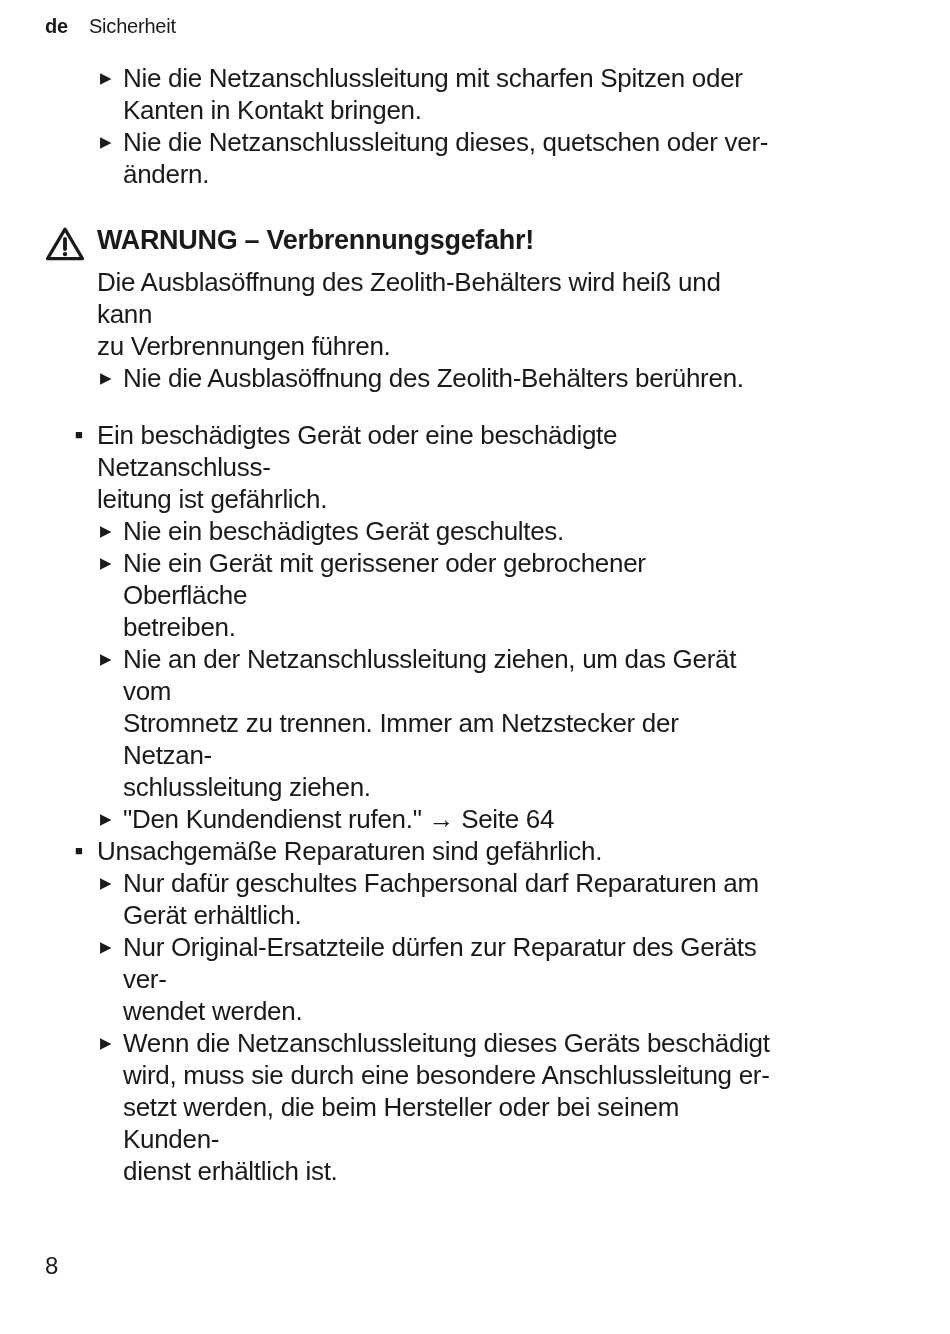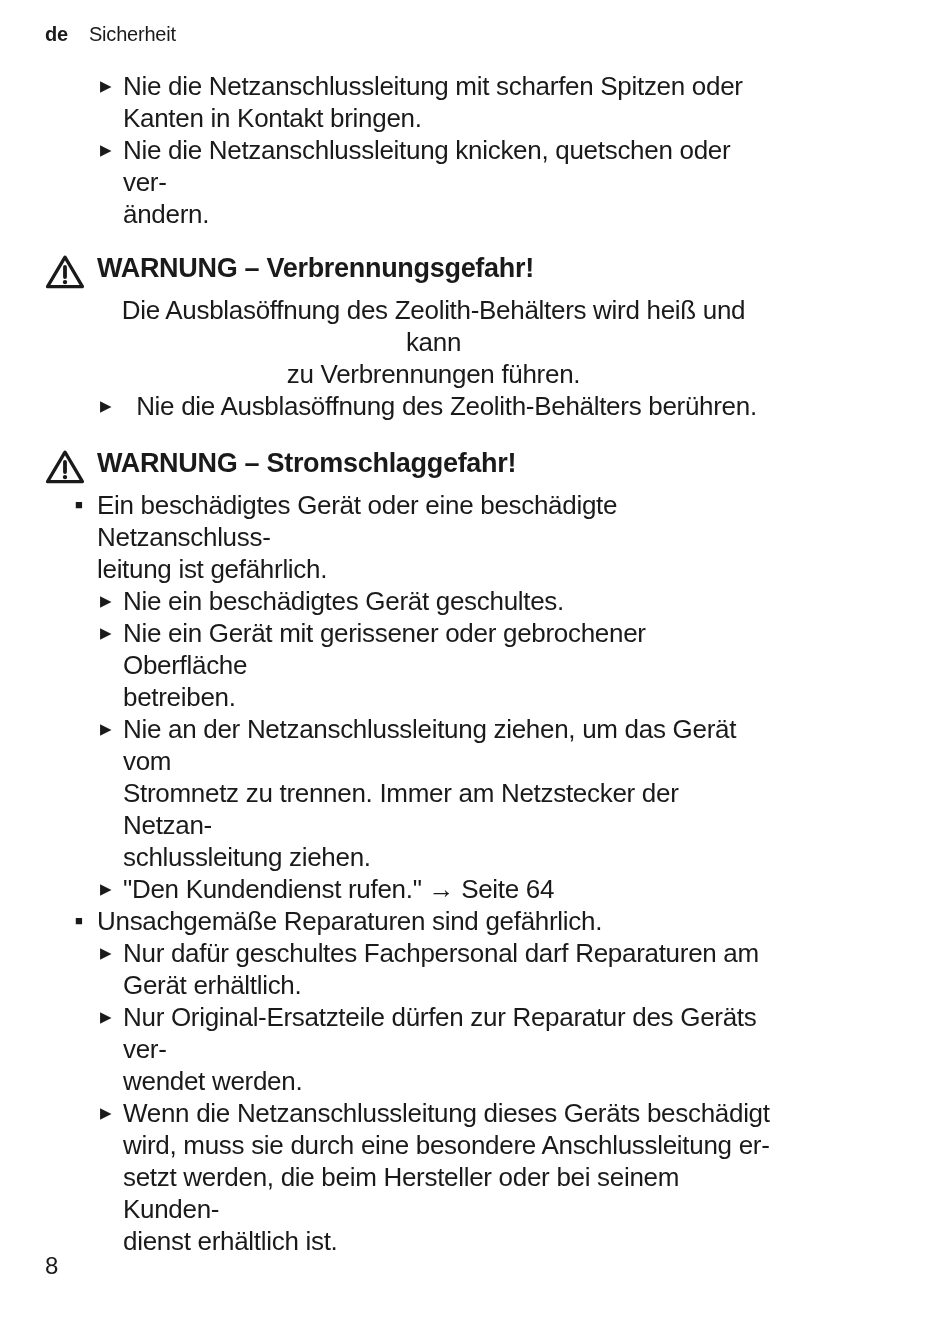--- a/index.html
+++ b/index.html
@@ -7,21 +7,21 @@
   body {
     width: 950px; height: 1334px;
     font-family: "Liberation Sans", sans-serif;
     color: #1a1a1a;
     overflow: hidden;
   }
   .page {
     position: relative;
     width: 800px; height: 1334px;
     background: #fff;
-    padding: 22px 30px 0 45px;
+    padding: 14px 30px 0 45px;
   }
   
   .runhead { font-size: 20px; line-height: 24px; letter-spacing: -0.2px; }
   .runhead .lang { font-weight: bold; margin-right: 21px; }
 
   
   .bodytext { font-size: 26px; line-height: 32px; letter-spacing: -0.3px; }
   .pre { white-space: pre-line; display: block; }
 
   ul { list-style: none; }
@@ -42,21 +42,21 @@
   .tri { font-size: 15px; line-height: 18px; color: #1a1a1a; }
   .sq  { font-size: 13px; line-height: 14px; color: #1a1a1a; }
 
   
   .warning-head { display: flex; align-items: flex-start; }
   .warn-icon { width: 40px; flex: 0 0 40px; margin-right: 12px; padding-top: 2px; }
   .warning-title { font-size: 27px; font-weight: bold; line-height: 32px; letter-spacing: -0.3px; }
   .warning-body { margin-left: 52px; }
   .warning .tri-l1 { margin-left: 0; }
 
-  .warning-burn  { margin-top: 22px; text-align: center; }
+  .warning-burn  { margin-top: 34px; }
   .section-heading { font-size: 28px; font-weight: bold; line-height: 30px; letter-spacing: -0.3px; margin-top: 19px; }
   .warning-shock { margin-top: 25px; }
 
   .intro-list { margin-top: 24px; }
 
   .ref-italic { }
 
   .page-number {
     position: absolute; left: 45px; top: 1252px;
     font-size: 24px; line-height: 28px;
@@ -72,21 +72,21 @@
   </div>
 
   <ul class="tri-l1 intro-list bodytext">
     <li>
       <span class="tri">▶</span>
       <span class="pre">Nie die Netzanschlussleitung mit scharfen Spitzen oder
 Kanten in Kontakt bringen.</span>
     </li>
     <li>
       <span class="tri">▶</span>
-      <span class="pre">Nie die Netzanschlussleitung knicken, quetschen oder ver-
+      <span class="pre">Nie die Netzanschlussleitung dieses, quetschen oder ver-
 ändern.</span>
     </li>
   </ul>
 
   <section class="warning warning-burn">
     <div class="warning-head">
       <span class="warn-icon">
         <svg viewBox="0 0 44 39" width="40" height="36" aria-hidden="true">
           <path d="M22 3.2 L41.2 35.6 H2.8 Z" fill="none" stroke="#1a1a1a" stroke-width="3.6" stroke-linejoin="round"></path>
           <path d="M22 14 L22 25" stroke="#1a1a1a" stroke-width="4.2" stroke-linecap="round"></path>
@@ -100,30 +100,20 @@
     <ul class="tri-l1 bodytext">
       <li>
         <span class="tri">▶</span>
         <span class="pre">Nie die Ausblasöffnung des Zeolith-Behälters berühren.</span>
       </li>
     </ul>
   </section>
 
 
   <section class="warning warning-shock">
-    <div class="warning-head">
-      <span class="warn-icon">
-        <svg viewBox="0 0 44 39" width="40" height="36" aria-hidden="true">
-          <path d="M22 3.2 L41.2 35.6 H2.8 Z" fill="none" stroke="#1a1a1a" stroke-width="3.6" stroke-linejoin="round"></path>
-          <path d="M22 14 L22 25" stroke="#1a1a1a" stroke-width="4.2" stroke-linecap="round"></path>
-          <circle cx="22" cy="30.6" r="2.4" fill="#1a1a1a"></circle>
-        </svg>
-      </span>
-      <h3 class="warning-title">WARNUNG – Stromschlaggefahr!</h3>
-    </div>
 
     <ul class="sq-list bodytext">
 
       <li>
         <span class="sq">■</span>
         <span class="pre">Ein beschädigtes Gerät oder eine beschädigte Netzanschluss-
 leitung ist gefährlich.</span>
         <ul class="tri-nested">
           <li>
             <span class="tri">▶</span>

